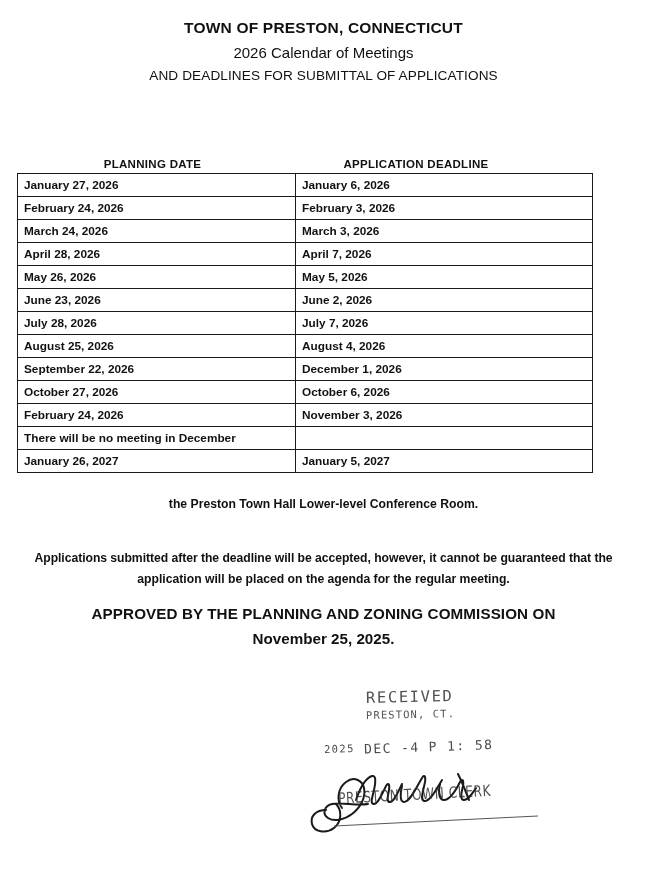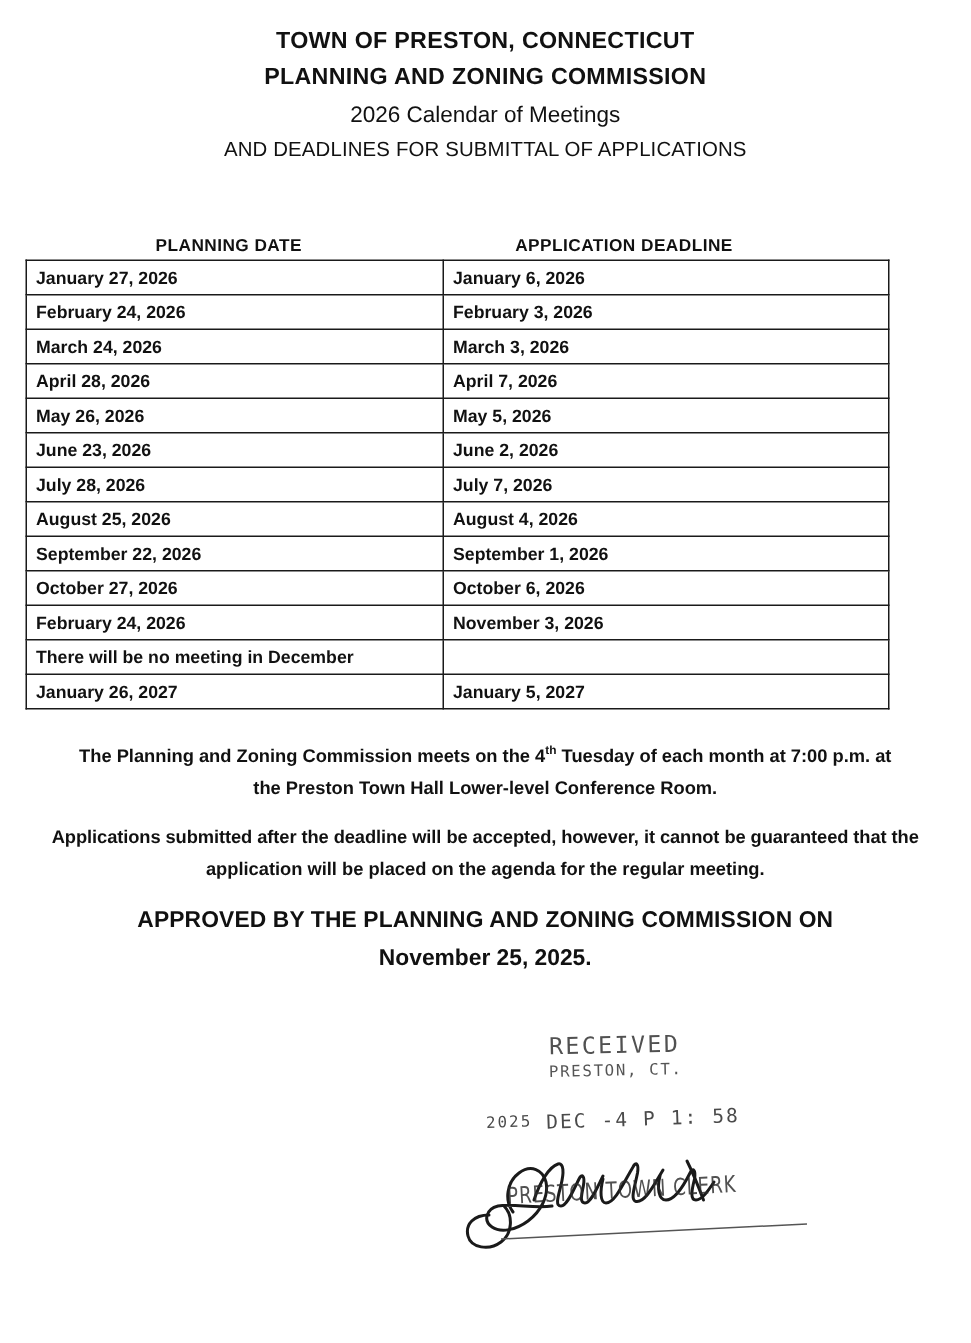--- a/index.html
+++ b/index.html
@@ -194,21 +194,20 @@
     width: 250px;
     height: 90px;
     pointer-events: none;
   }
 </style>
 </head>
 <body>
 
 <div class="doc-header">
   <div class="title-line-1">TOWN OF PRESTON, CONNECTICUT</div>
-  <div class="title-line-2">PLANNING AND ZONING COMMISSION</div>
   <div class="title-line-3">2026 Calendar of Meetings</div>
   <div class="title-line-4">AND DEADLINES FOR SUBMITTAL OF APPLICATIONS</div>
 </div>
 
 <div class="col-headings">
   <div class="col-heading meeting">PLANNING DATE</div>
   <div class="col-heading deadline">APPLICATION DEADLINE</div>
 </div>
 
 <table class="cal-table">
@@ -240,21 +239,21 @@
       <tr>
         <td class="c-meeting">July 28, 2026</td>
         <td class="c-deadline">July 7, 2026</td>
       </tr>
       <tr>
         <td class="c-meeting">August 25, 2026</td>
         <td class="c-deadline">August 4, 2026</td>
       </tr>
       <tr>
         <td class="c-meeting">September 22, 2026</td>
-        <td class="c-deadline">September 1, 2026</td>
+        <td class="c-deadline">December 1, 2026</td>
       </tr>
       <tr>
         <td class="c-meeting">October 27, 2026</td>
         <td class="c-deadline">October 6, 2026</td>
       </tr>
       <tr>
         <td class="c-meeting">February 24, 2026</td>
         <td class="c-deadline">November 3, 2026</td>
       </tr>
       <tr>
@@ -262,21 +261,20 @@
         <td class="c-deadline"></td>
       </tr>
       <tr>
         <td class="c-meeting">January 26, 2027</td>
         <td class="c-deadline">January 5, 2027</td>
       </tr>
     </tbody>
 </table>
 
 <div class="note-block note-1">
-  <div><span>The Planning and Zoning Commission meets on the 4</span><sup>th</sup><span> Tuesday of each month at 7:00 p.m. at</span></div>
   <div>the Preston Town Hall Lower-level Conference Room.</div>
 </div>
 
 <div class="note-block note-2">
   <div class="wide-line">Applications submitted after the deadline will be accepted, however, it cannot be guaranteed that the</div>
   <div>application will be placed on the agenda for the regular meeting.</div>
 </div>
 
 <div class="approval">
   <div class="approval-line-1">APPROVED BY THE PLANNING AND ZONING COMMISSION ON</div>

